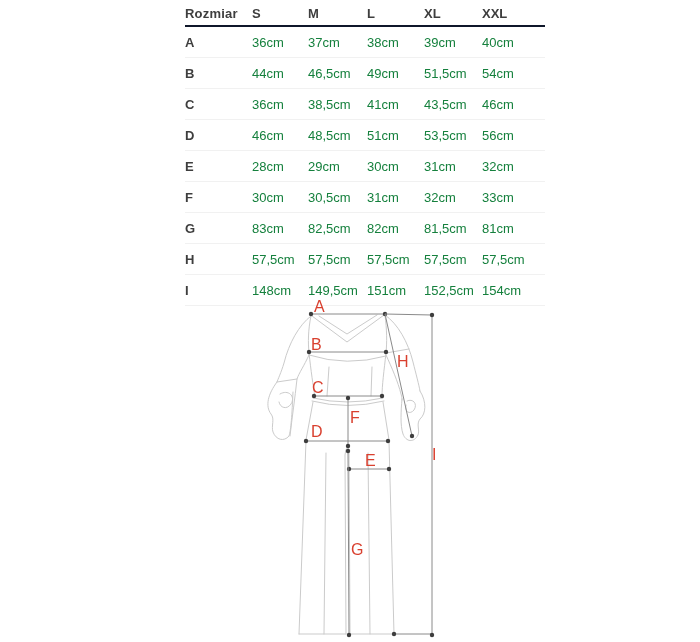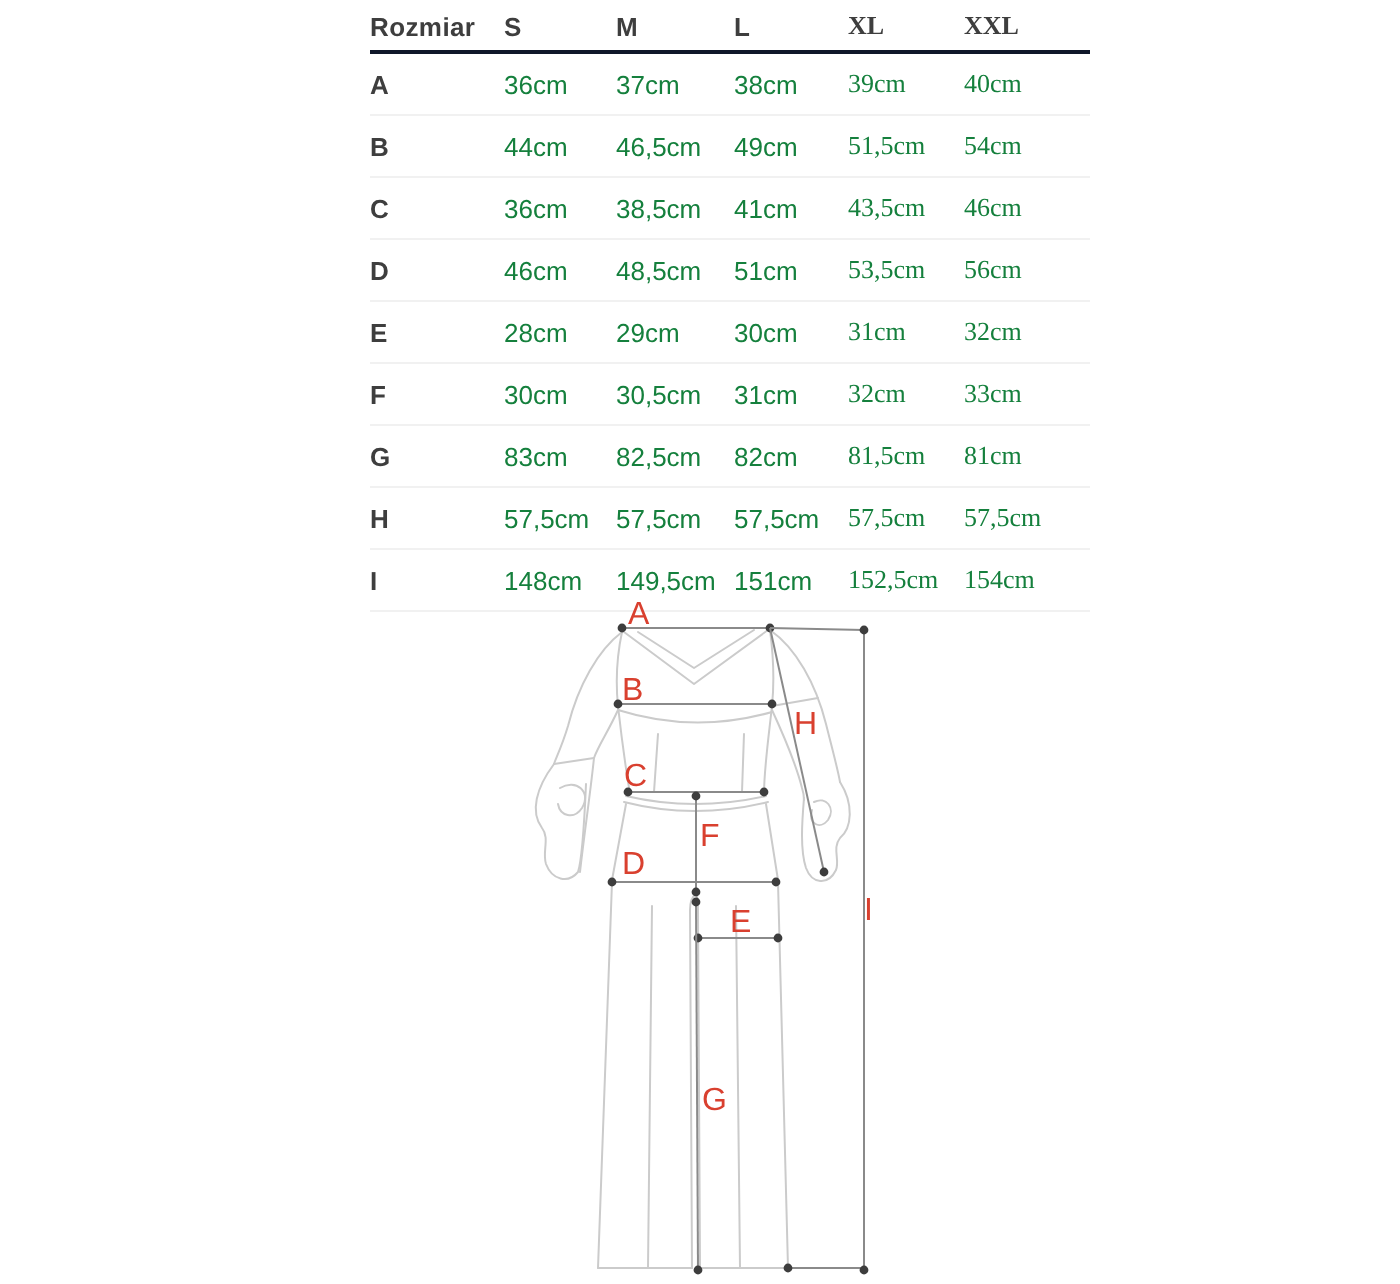--- a/index.html
+++ b/index.html
@@ -8,22 +8,22 @@
 
   
   .size-table{position:absolute;left:185px;top:1px;width:360px;}
   .t-row{display:flex;align-items:center;height:30px;border-bottom:1px solid #f1f1f1;}
   .t-row.t-head{height:24px;border-bottom:2px solid #0f172a;}
   .cell{font-size:13px;color:#15803d;text-align:left;white-space:nowrap;}
   .cell.c0{width:67px;font-weight:bold;color:#3e3e3e;letter-spacing:.2px;}
   .cell.c1{width:56px;}
   .cell.c2{width:59px;}
   .cell.c3{width:57px;}
-  .cell.c4{width:58px;font-family:Liberation Serif, serif;}
-  .cell.c5{width:60px;font-family:Liberation Serif, serif;}
+  .cell.c4{width:58px;}
+  .cell.c5{width:60px;}
   .t-head .cell{font-weight:bold;color:#3e3e3e;}
 
   
   .diagram{position:absolute;left:0;top:0;width:700px;height:642px;}
   .outline{stroke:#cbcbcb;stroke-width:1;fill:none;stroke-linecap:round;stroke-linejoin:round;}
   .mline{stroke:#8a8a8a;stroke-width:1;fill:none;}
   .mdot{fill:#3d3d3d;stroke:none;}
   .mlabel{fill:#d9402f;font-size:16px;font-family:"Liberation Sans",sans-serif;}
 </style>
 </head>

